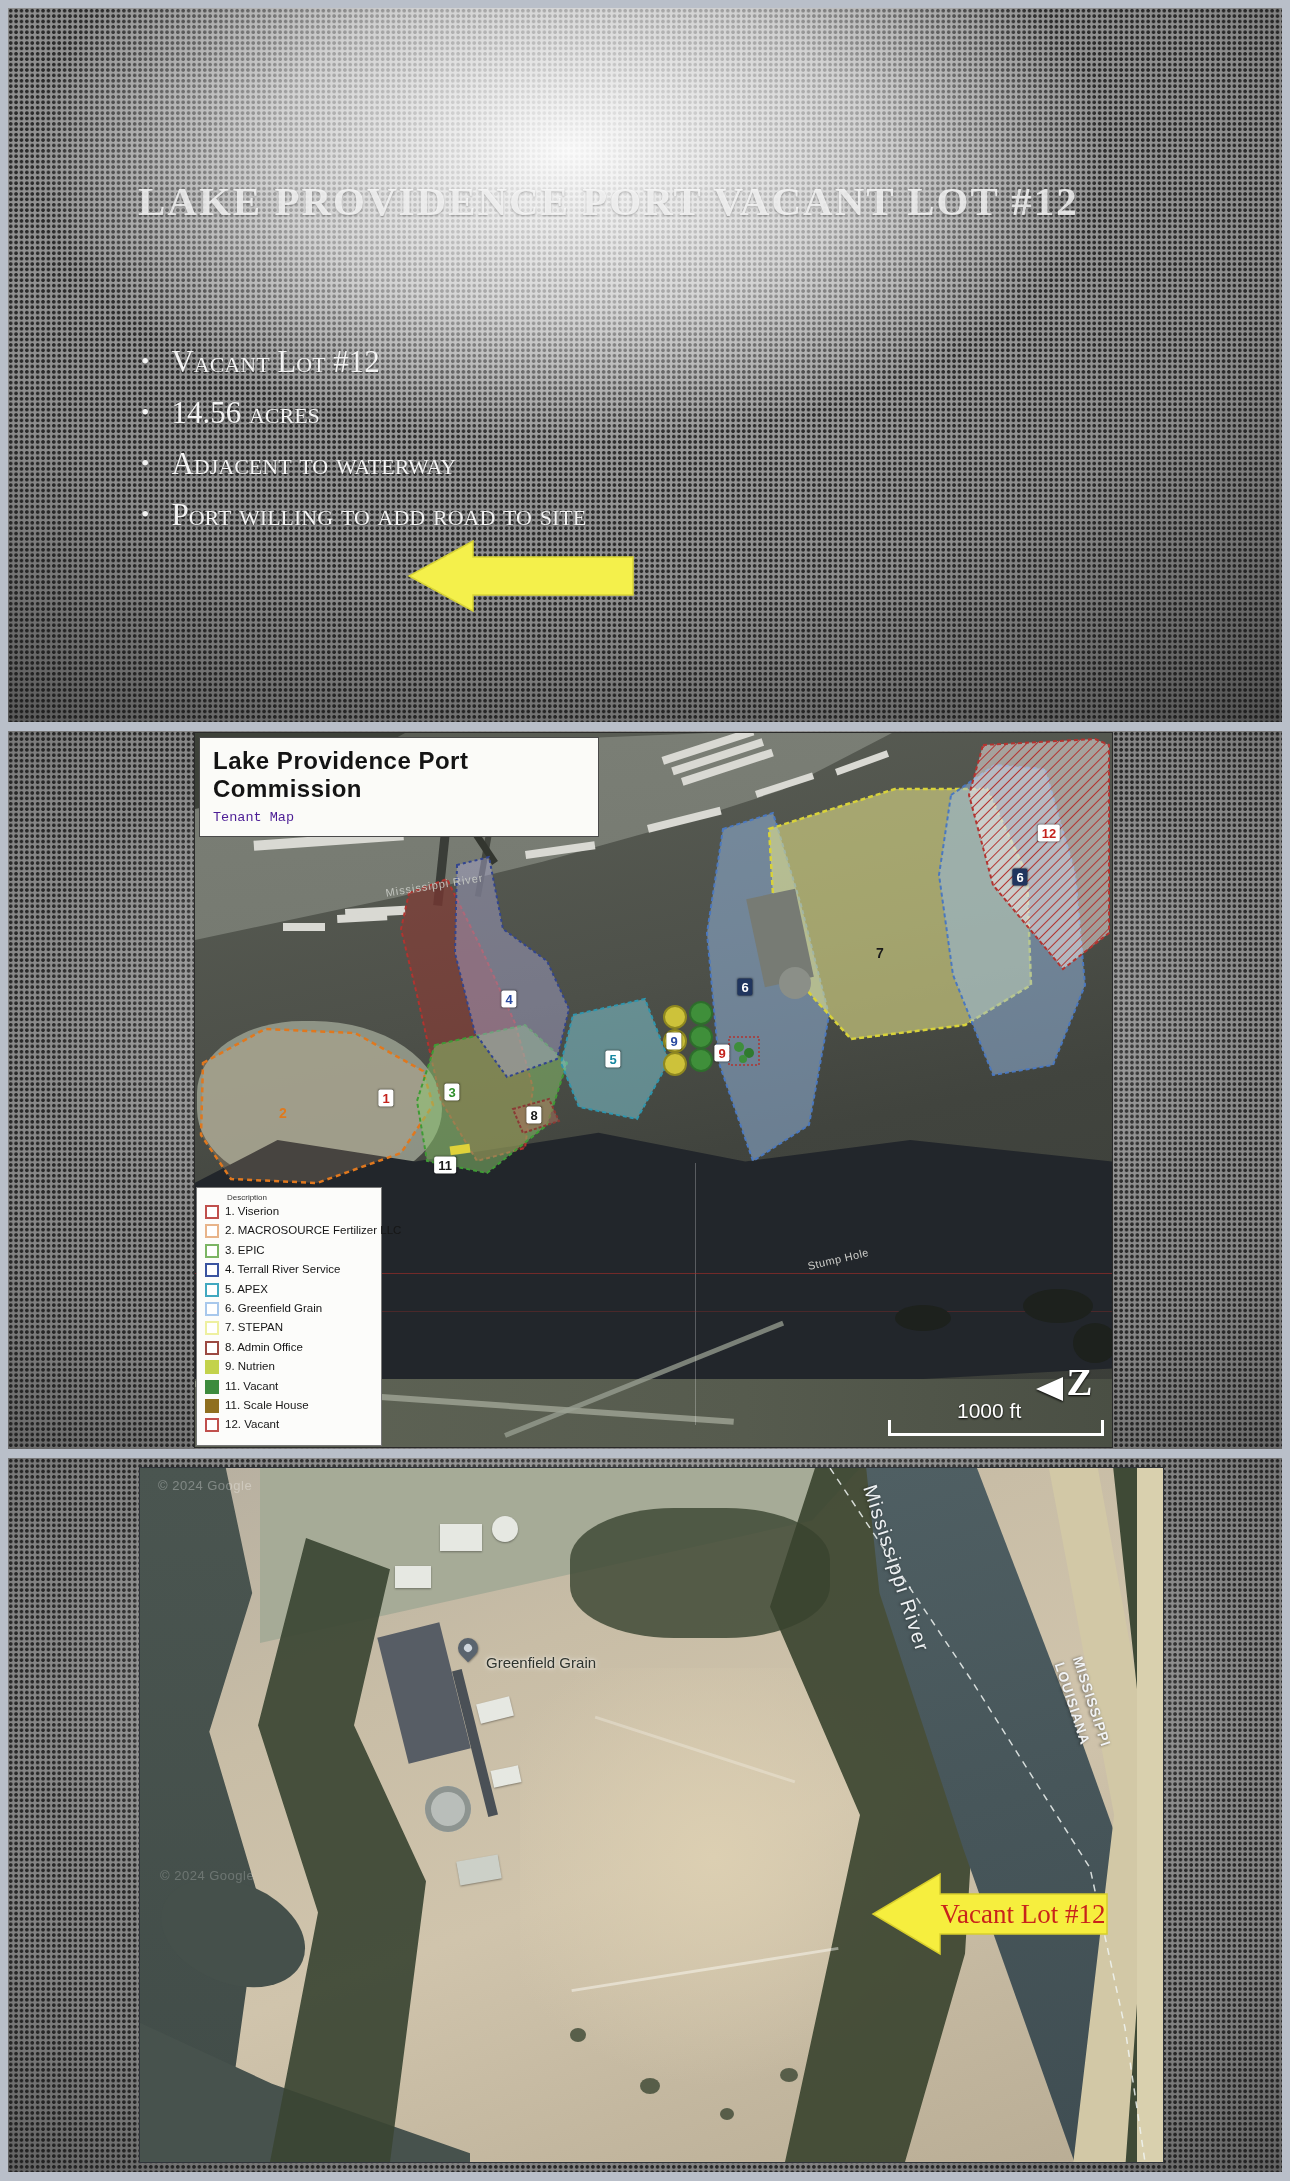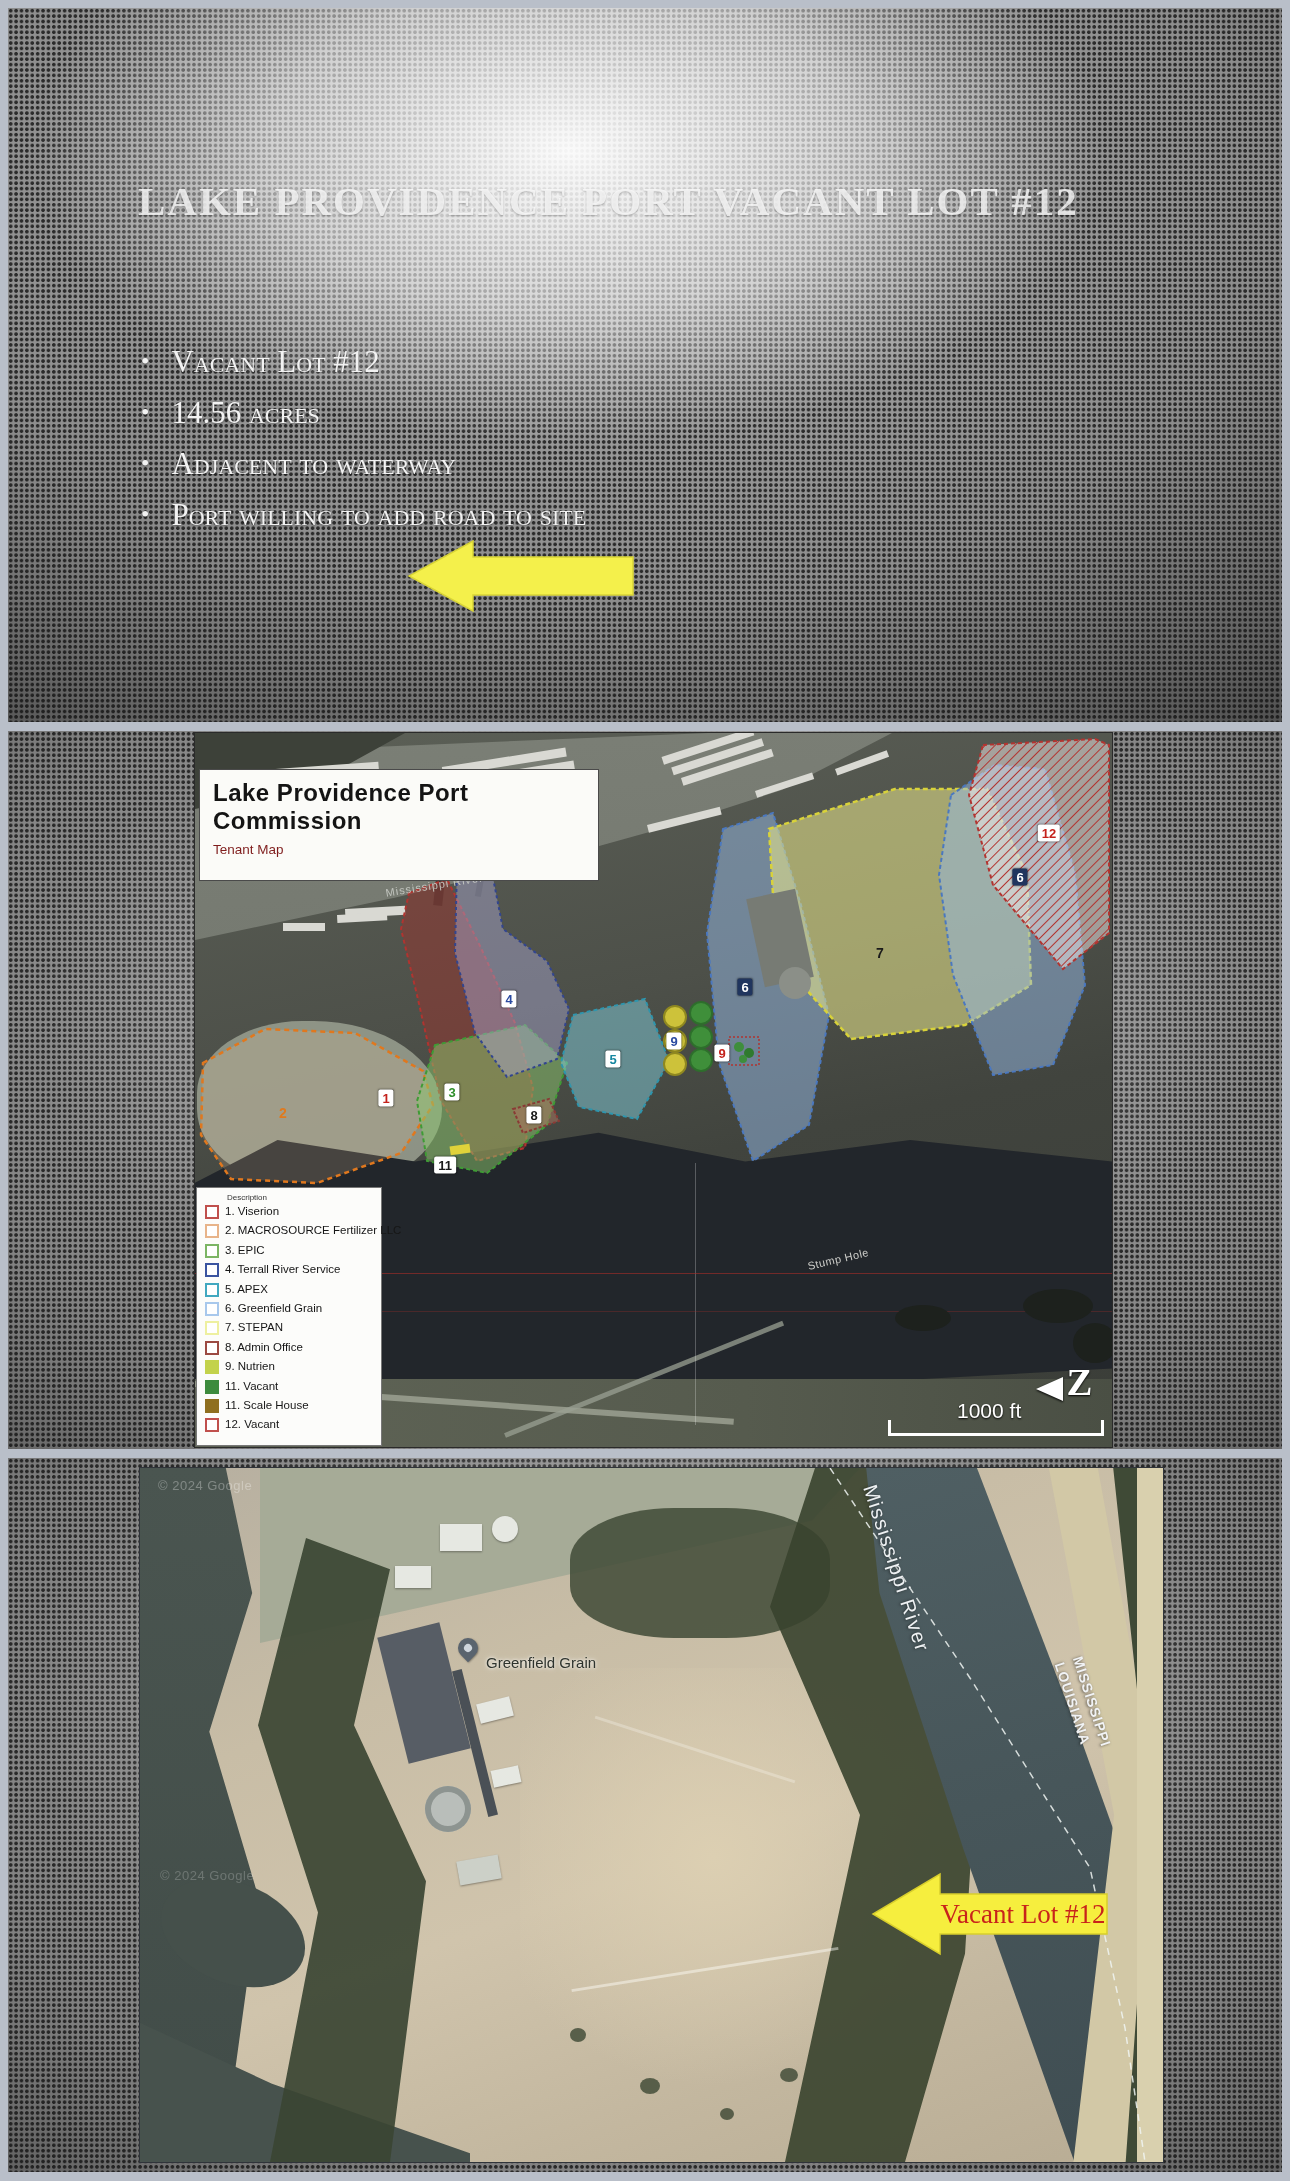--- a/index.html
+++ b/index.html
@@ -50,23 +50,23 @@
   .m-field{position:absolute;left:0;bottom:0;width:100%;height:9.5%;
     background:linear-gradient(92deg,#5f6456 0%,#565b4e 60%,#4a4f44 100%);}
   .m-road1{position:absolute;left:0;top:648px;width:540px;height:6px;background:#a0a596;
     transform:rotate(4deg);transform-origin:left center;opacity:.8;}
   .m-road2{position:absolute;left:310px;top:700px;width:300px;height:5px;background:#9aa093;
     transform:rotate(-22deg);transform-origin:left center;opacity:.75;}
   .m-vline{position:absolute;left:500px;top:430px;width:1px;height:262px;background:rgba(255,255,255,.25);}
   .m-redline1{position:absolute;left:0;top:540px;width:100%;height:1px;background:rgba(170,45,40,.6);}
   .m-redline2{position:absolute;left:0;top:578px;width:100%;height:1px;background:rgba(170,45,40,.3);}
   .m-titlebox{position:absolute;left:4px;top:4px;width:372px;background:#fbfbf8;
-    border:1px solid #4a4a4a;padding:9px 13px 23px;margin-top:32px;}
+    border:1px solid #4a4a4a;padding:9px 13px 11px;}
   .m-titlebox h2{margin:0;font-size:24px;font-weight:bold;color:#141414;letter-spacing:.5px;}
-  .m-titlebox p{margin:7px 0 0;font-size:13.5px;color:#7f1d1d;}
+  .m-titlebox p{margin:7px 0 0;font-size:13.5px;color:#4c1d95;font-family:Liberation Mono, monospace;}
   .m-riverlabel{position:absolute;left:190px;top:146px;font-size:11px;color:#c9ccc6;
     transform:rotate(-9deg);letter-spacing:1px;opacity:.9;}
   .m-stump{position:absolute;left:612px;top:520px;font-size:11px;color:#d6d6d2;
     transform:rotate(-13deg);letter-spacing:.5px;opacity:.95;}
   .chip{position:absolute;transform:translate(-50%,-50%);background:#fff;border-radius:2px;
     padding:1px 4px;font-size:13px;font-weight:bold;line-height:15px;
     box-shadow:0 0 2px rgba(0,0,0,.5);}
   .chip.bare{background:transparent;box-shadow:none;font-size:14px;}
   .chip.navy{background:#20355e;color:#fff;}
   .m-legend{position:absolute;left:2px;top:455px;width:184px;height:257px;background:#fcfcfa;

